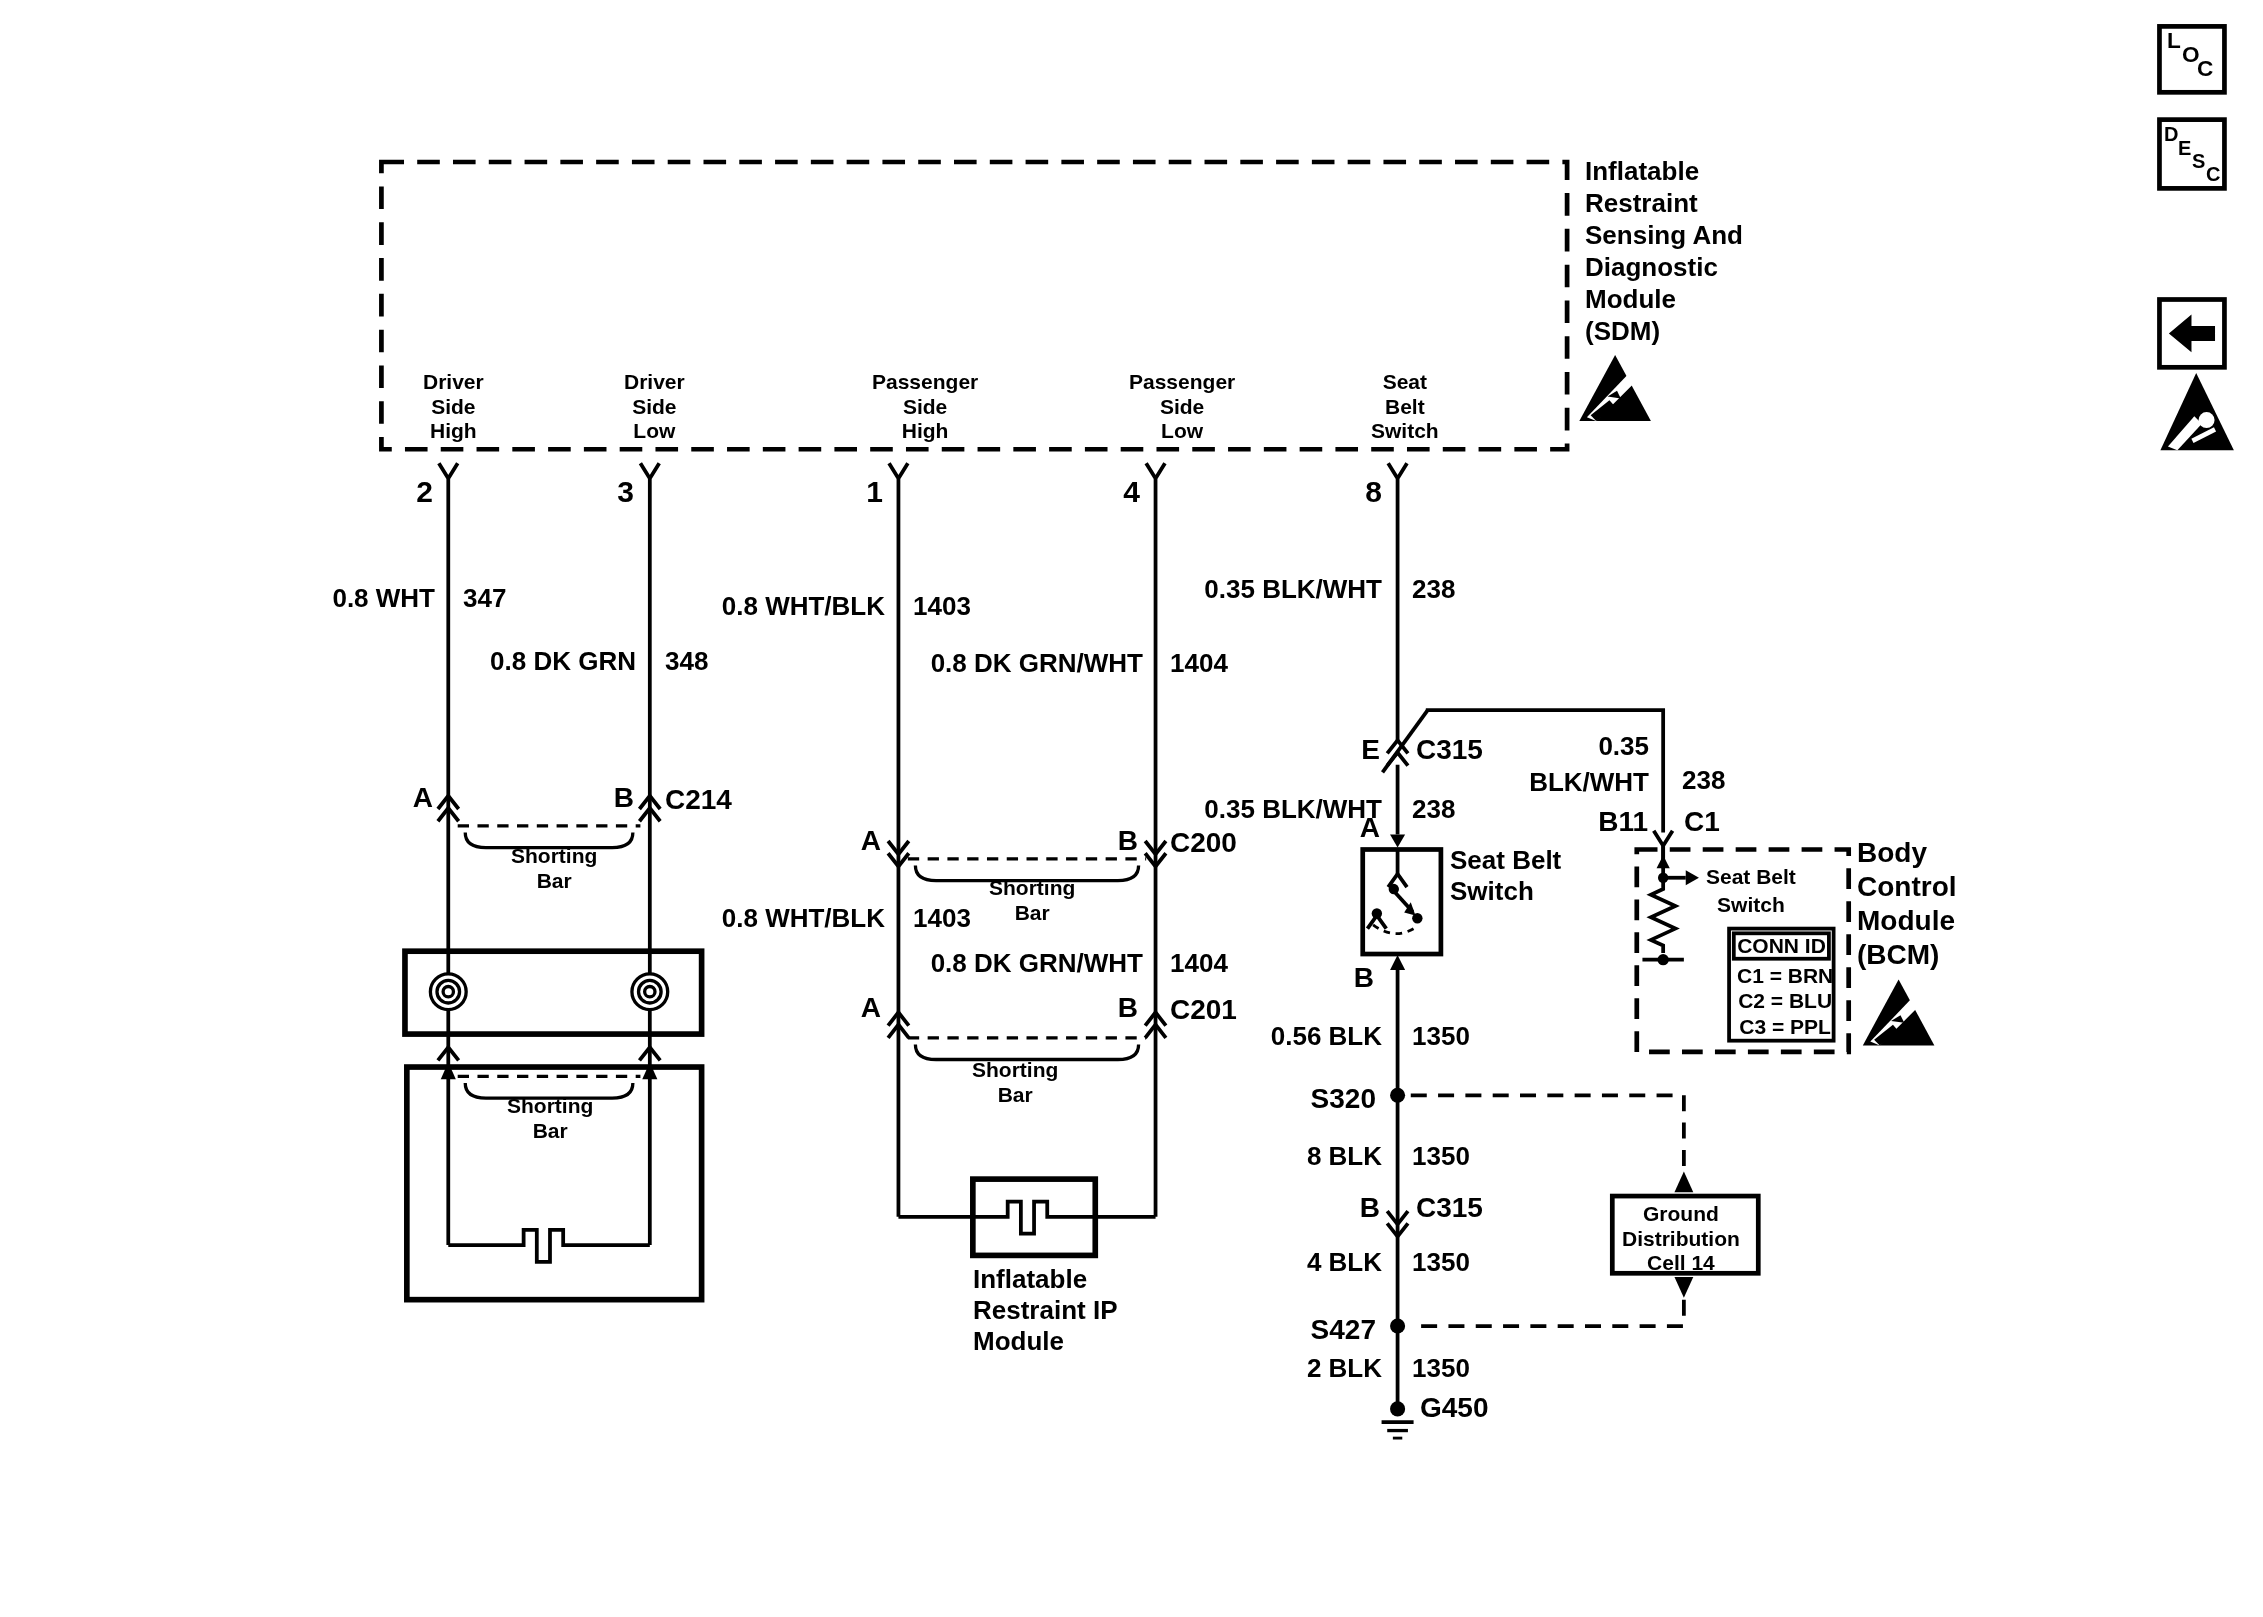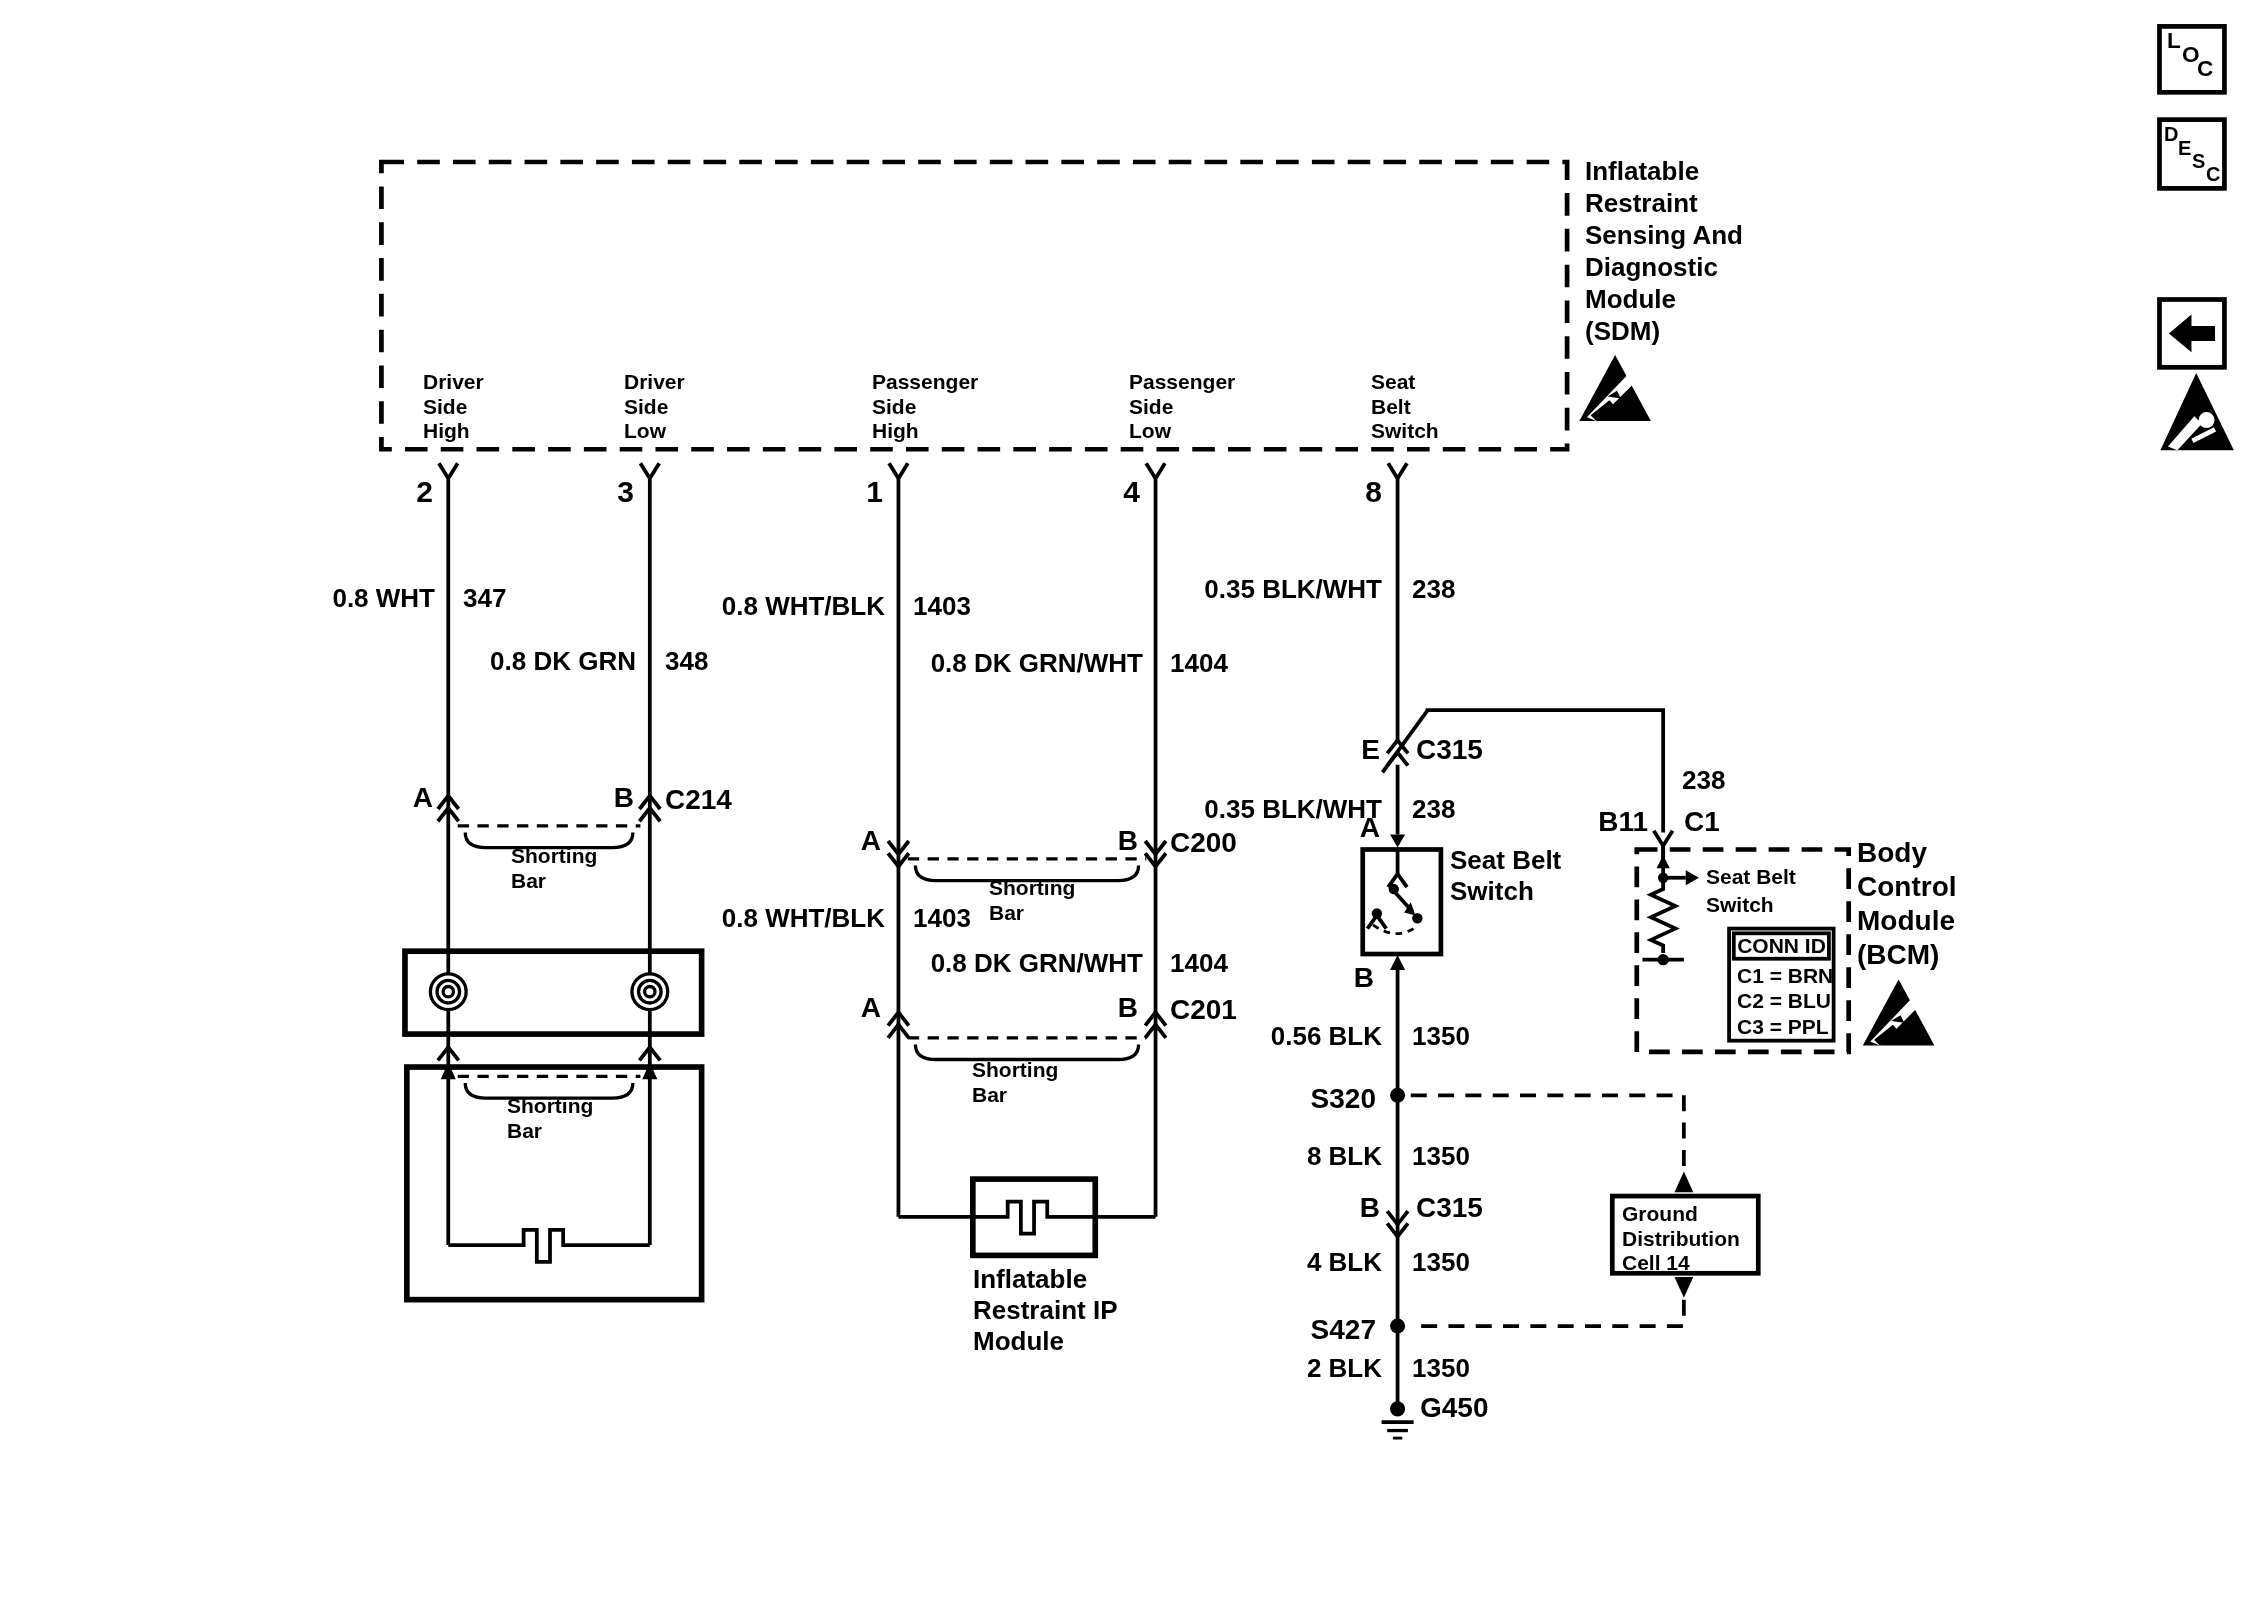--- a/index.html
+++ b/index.html
@@ -1,21 +1,21 @@
 <!DOCTYPE html>
 <html style="font-size:15px"><head>
 <meta charset="utf-8">
 <style>
   html,body{margin:0;padding:0;background:#fff;}
   .canvas{position:relative;width:2264px;height:1618px;background:#ffffff;overflow:hidden;
           font-family:"Liberation Sans", sans-serif;color:#000;}
   svg{position:absolute;left:0;top:0;}
   .t{position:absolute;font-weight:700;color:#000;white-space:pre-line;}
   .f21{font-size:20px;line-height:22.6px;}
-  .f22{font-size:21px;line-height:24.5px;}
+  .f22{font-size:21px;line-height:24.5px;text-align:center;}
   .f24{font-size:22.6px;line-height:24.5px;}
   .f28{font-size:26px;line-height:31px;}
   .f30{font-size:28px;line-height:32px;}
   .f32{font-size:30px;line-height:32px;}
   .ra{text-align:right;}
   .btn{cursor:pointer;}
 </style>
 </head>
 <body>
 
@@ -206,20 +206,22 @@
 <div class="t f28 ra" style="left:829px;top:648px;width:314px">0.8 DK GRN/WHT</div>
 <div class="t f28" style="left:1170px;top:648px">1404</div>
 <div class="t f28 ra" style="left:1100px;top:574px;width:282px">0.35 BLK/WHT</div>
 <div class="t f28" style="left:1412px;top:574px">238</div>
 <div class="t f28 ra" style="left:1100px;top:794px;width:282px">0.35 BLK/WHT</div>
 <div class="t f28" style="left:1412px;top:794px">238</div>
 <div class="t f28 ra" style="left:603px;top:903px;width:282px">0.8 WHT/BLK</div>
 <div class="t f28" style="left:913px;top:903px">1403</div>
 <div class="t f28 ra" style="left:829px;top:948px;width:314px">0.8 DK GRN/WHT</div>
 <div class="t f28" style="left:1170px;top:948px">1404</div>
+<div class="t f28 ra" style="left:1367px;top:728px;width:282px;line-height:36px">0.35
+BLK/WHT</div>
 <div class="t f28" style="left:1682px;top:765px">238</div>
 <div class="t f28 ra" style="left:1100px;top:1021px;width:282px">0.56 BLK</div>
 <div class="t f28" style="left:1412px;top:1021px">1350</div>
 <div class="t f28 ra" style="left:1100px;top:1141px;width:282px">8 BLK</div>
 <div class="t f28" style="left:1412px;top:1141px">1350</div>
 <div class="t f28 ra" style="left:1100px;top:1247px;width:282px">4 BLK</div>
 <div class="t f28" style="left:1412px;top:1247px">1350</div>
 <div class="t f28 ra" style="left:1100px;top:1353px;width:282px">2 BLK</div>
 <div class="t f28" style="left:1412px;top:1353px">1350</div>
 

